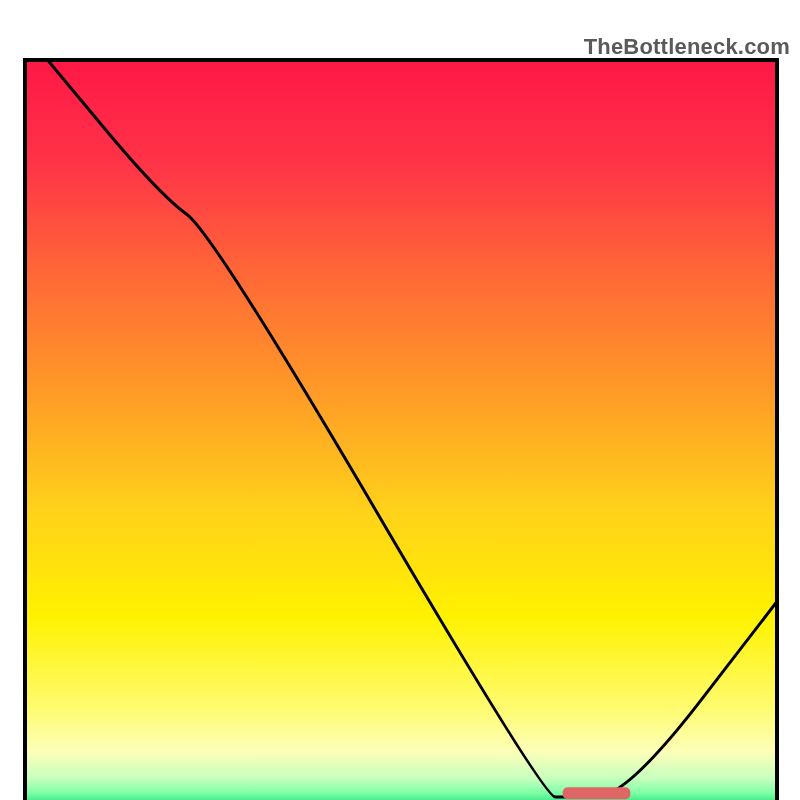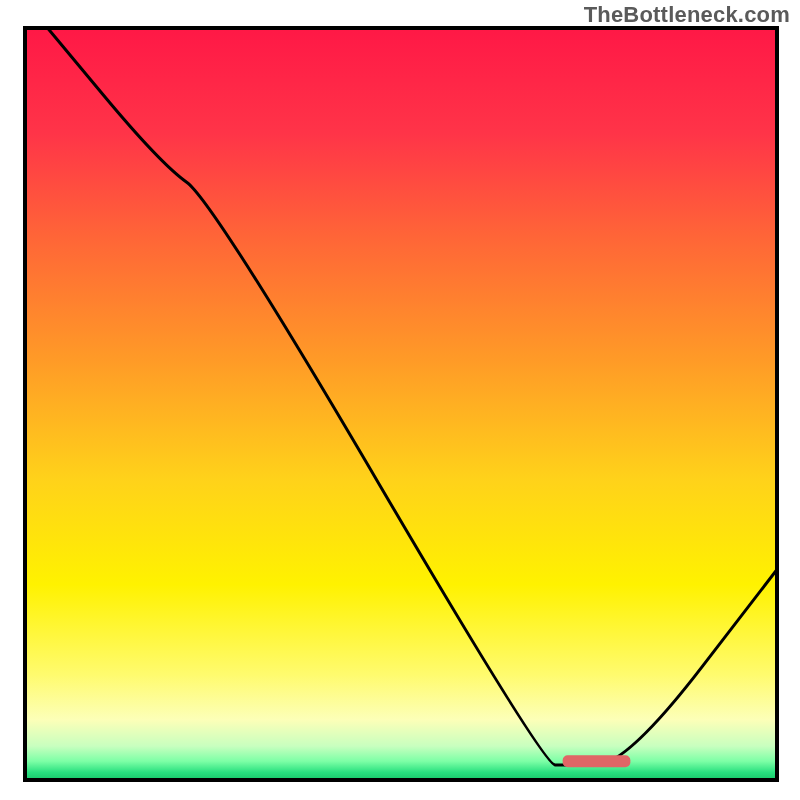--- a/index.html
+++ b/index.html
@@ -8,20 +8,21 @@
     width: 800px;
     height: 800px;
     background: #ffffff;
     font-family: Arial, Helvetica, sans-serif;
     overflow: hidden;
   }
   .canvas {
     position: relative;
     width: 800px;
     height: 688px;
+    margin-top: 32px;
   }
   .attribution {
     position: absolute;
     top: 2px;
     right: 10px;
     font-size: 22px;
     font-weight: 600;
     color: #5a5a5a;
     letter-spacing: 0.2px;
   }

